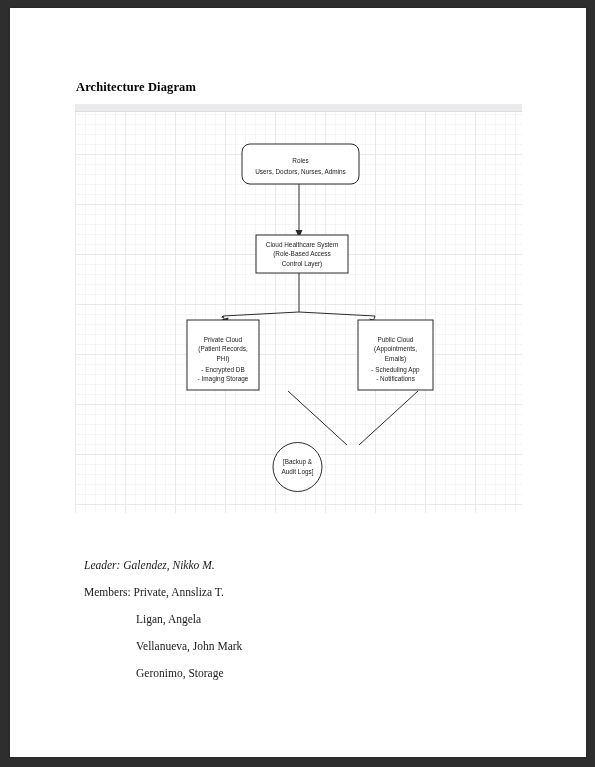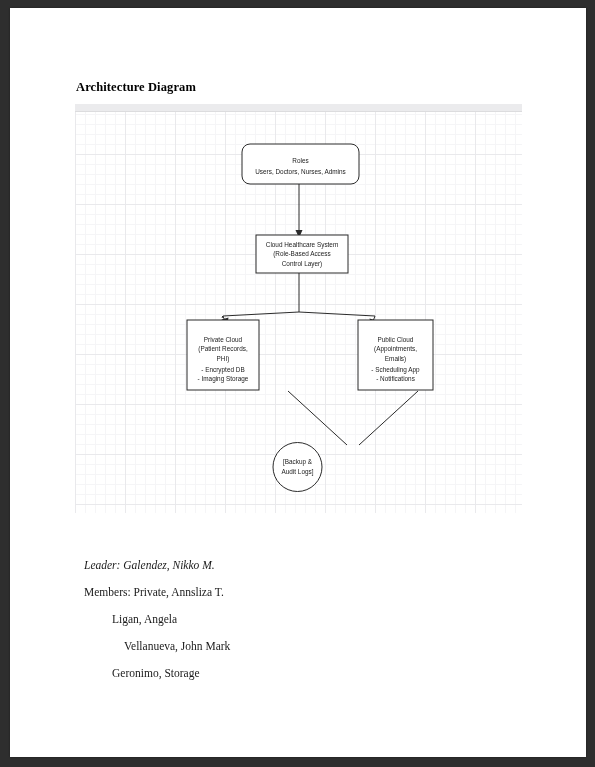--- a/index.html
+++ b/index.html
@@ -93,21 +93,21 @@
   }
   
   .credit-line {
     position: absolute;
     font-family: "Liberation Serif", serif;
     font-size: 11.5px;
     color: #1a1a1a;
     white-space: nowrap;
   }
   .credit-indent {
-    left: 102px;
+    left: 126px;
   }
   .credit-flush {
     left: 74px;
   }
 </style>
 </head>
 <body>
 
 <div id="page">
 
@@ -182,16 +182,16 @@
       <circle class="shape" cx="222.5" cy="363" r="24.5"></circle>
       <text class="node-text" x="222.5" y="358">[Backup &amp;</text>
       <text class="node-text" x="222.5" y="368">Audit Logs]</text>
     </g>
 
   </svg>
 
   <div class="credit-line credit-flush" style="top: 551px; font-style: italic;">Leader: Galendez, Nikko M.</div>
   <div class="credit-line credit-flush" style="top: 578px;">Members: Private, Annsliza T.</div>
   <div class="credit-line credit-indent" style="top: 605px;">Ligan, Angela</div>
-  <div class="credit-line credit-indent" style="top: 632px; margin-left: 12px;">Vellanueva, John Mark</div>
+  <div class="credit-line credit-indent" style="top: 632px;">Vellanueva, John Mark</div>
   <div class="credit-line credit-indent" style="top: 659px;">Geronimo, Storage</div>
 
 </div>
 
 </body></html>

